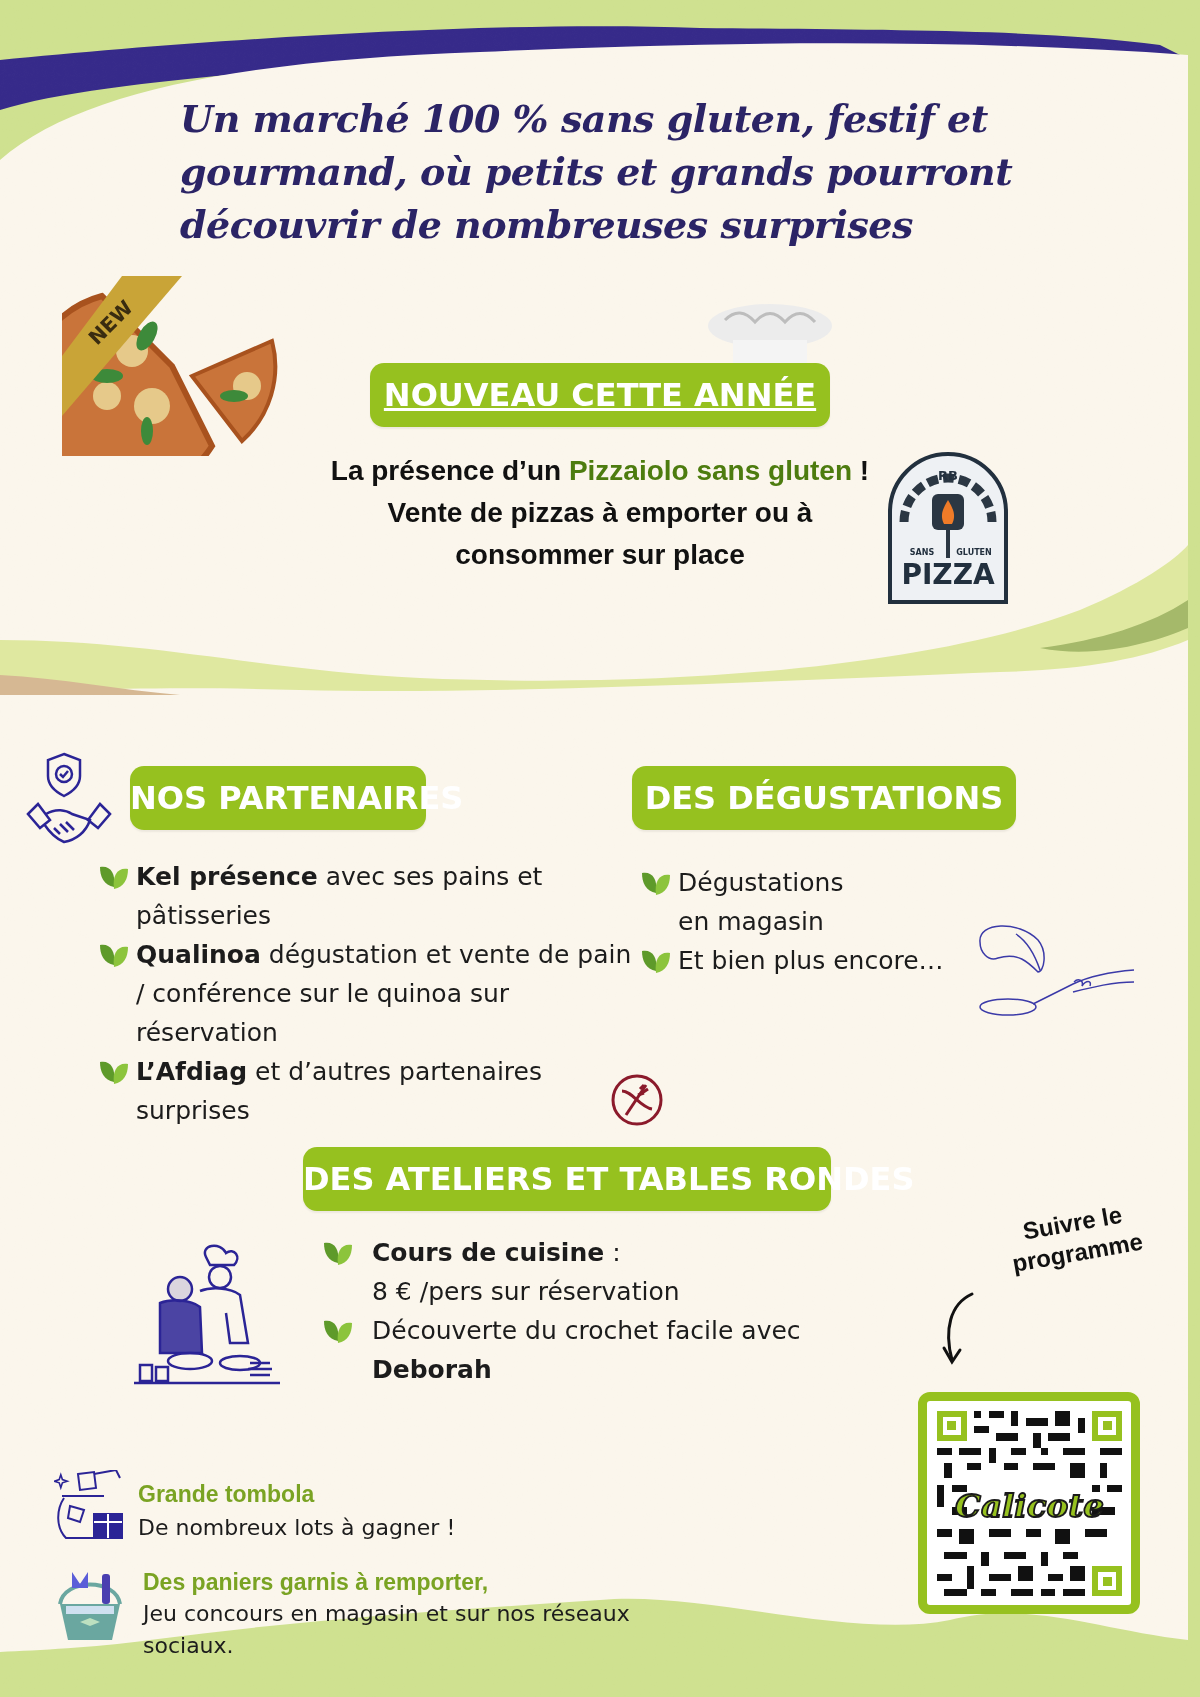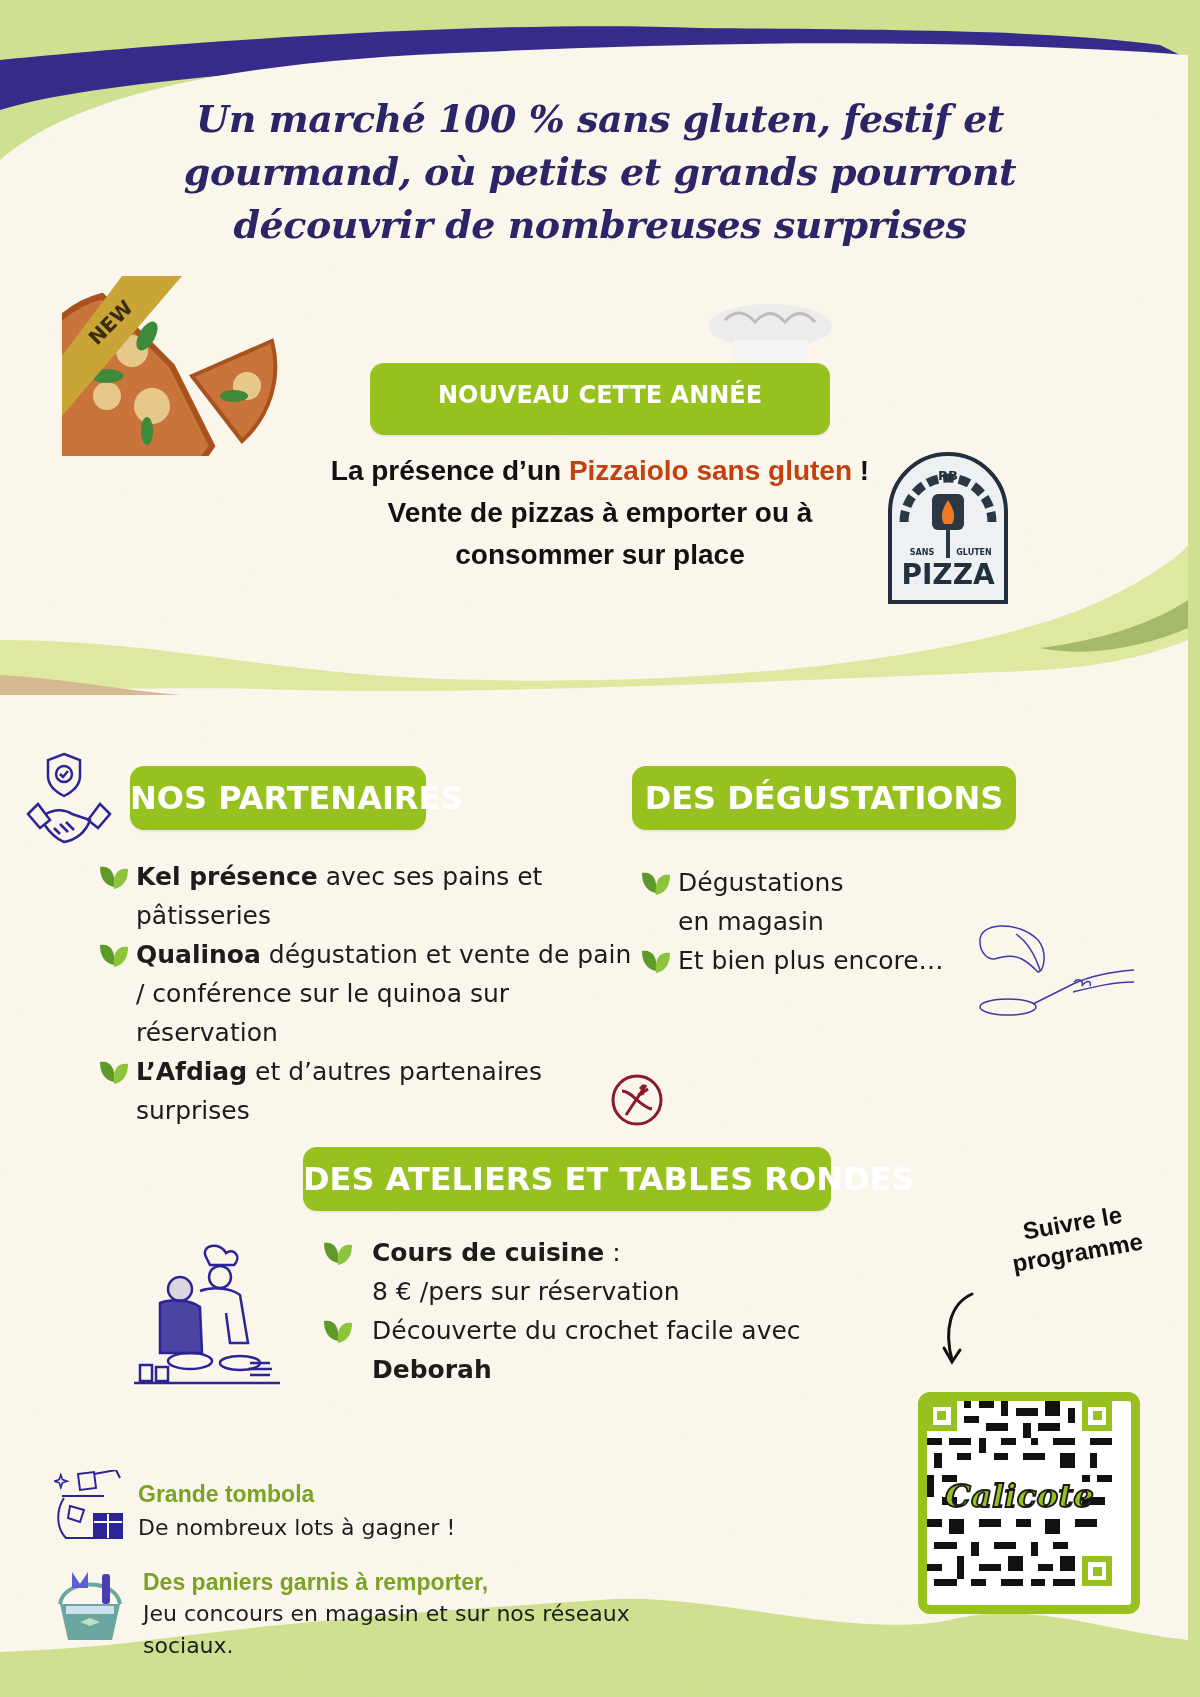--- a/index.html
+++ b/index.html
@@ -8,50 +8,49 @@
     position: relative;
     background: #cfe190;
     font-family: "Liberation Sans", "DejaVu Sans", sans-serif;
     color: #1a1a1a;
   }
   .abs { position: absolute; }
   .paper-bg { left: 0; top: 0; width: 1200px; height: 1697px; }
 
   .headline {
     left: 180px; top: 92px; width: 840px;
-    text-align: center;
     font-family: "DejaVu Serif", serif;
     font-style: italic; font-weight: bold;
     font-size: 38px; line-height: 53px;
     color: #2b2466;
     letter-spacing: -0.5px;
   }
 
   .badge {
     background: #96c11f;
     color: #ffffff;
     font-family: "DejaVu Sans", sans-serif;
     font-weight: bold;
     border-radius: 14px;
     text-align: center;
     white-space: nowrap;
     box-shadow: 0 2px 2px rgba(0,0,0,0.06);
   }
-  .badge-nouveau { left: 370px; top: 363px; width: 460px; height: 72px; font-size: 24px; line-height: 64px; }
+  .badge-nouveau { left: 370px; top: 363px; width: 460px; height: 64px; font-size: 32px; line-height: 64px; text-decoration: underline; }
   .badge-partenaires { left: 130px; top: 766px; width: 296px; height: 64px; font-size: 32px; line-height: 64px; }
   .badge-degust { left: 632px; top: 766px; width: 384px; height: 64px; font-size: 32px; line-height: 64px; }
   .badge-ateliers { left: 290px; top: 1147px; width: 528px; height: 64px; font-size: 32px; line-height: 64px; margin-left: 13px; }
 
   .pizza-text {
     left: 330px; top: 450px; width: 540px;
     text-align: center;
     font-weight: bold; font-size: 28px; line-height: 42px;
     color: #111;
   }
-  .pizza-text .hl { color: #c2410c; }
+  .pizza-text .hl { color: #4d7c0f; }
 
   .list { font-family: "DejaVu Sans", sans-serif; font-size: 25px; line-height: 39px; color: #1c1c1c; }
   .list .item { position: relative; padding-left: 38px; }
   .list .item b { font-weight: bold; }
   .leaf { position: absolute; left: 0; top: 6px; width: 32px; height: 28px; }
 
   .list-partenaires { left: 98px; top: 857px; width: 540px; }
   .list-degust { left: 640px; top: 863px; width: 360px; }
   .list-ateliers { left: 322px; top: 1233px; width: 560px; }
   .list-ateliers .item { padding-left: 50px; }
@@ -64,20 +63,21 @@
   .suivre {
     left: 975px; top: 1208px; width: 200px;
     font-weight: bold; font-size: 24px; line-height: 30px;
     color: #111; text-align: center;
     transform: rotate(-10deg);
   }
 
   .qr-frame {
     left: 918px; top: 1392px; width: 222px; height: 222px;
     border: 9px solid #96c11f; border-radius: 12px; background: #fff;
+    padding: 10px;
   }
 </style>
 </head>
 <body>
 
 <svg class="abs paper-bg" viewBox="0 0 1200 1697" width="1200" height="1697">
   <defs>
     <filter id="rough">
         <feTurbulence baseFrequency="0.9" numOctaves="1" seed="3"></feTurbulence>
         <feColorMatrix values="0 0 0 0 0.98  0 0 0 0 0.96  0 0 0 0 0.92  0 0 0 0.05 0"></feColorMatrix>

